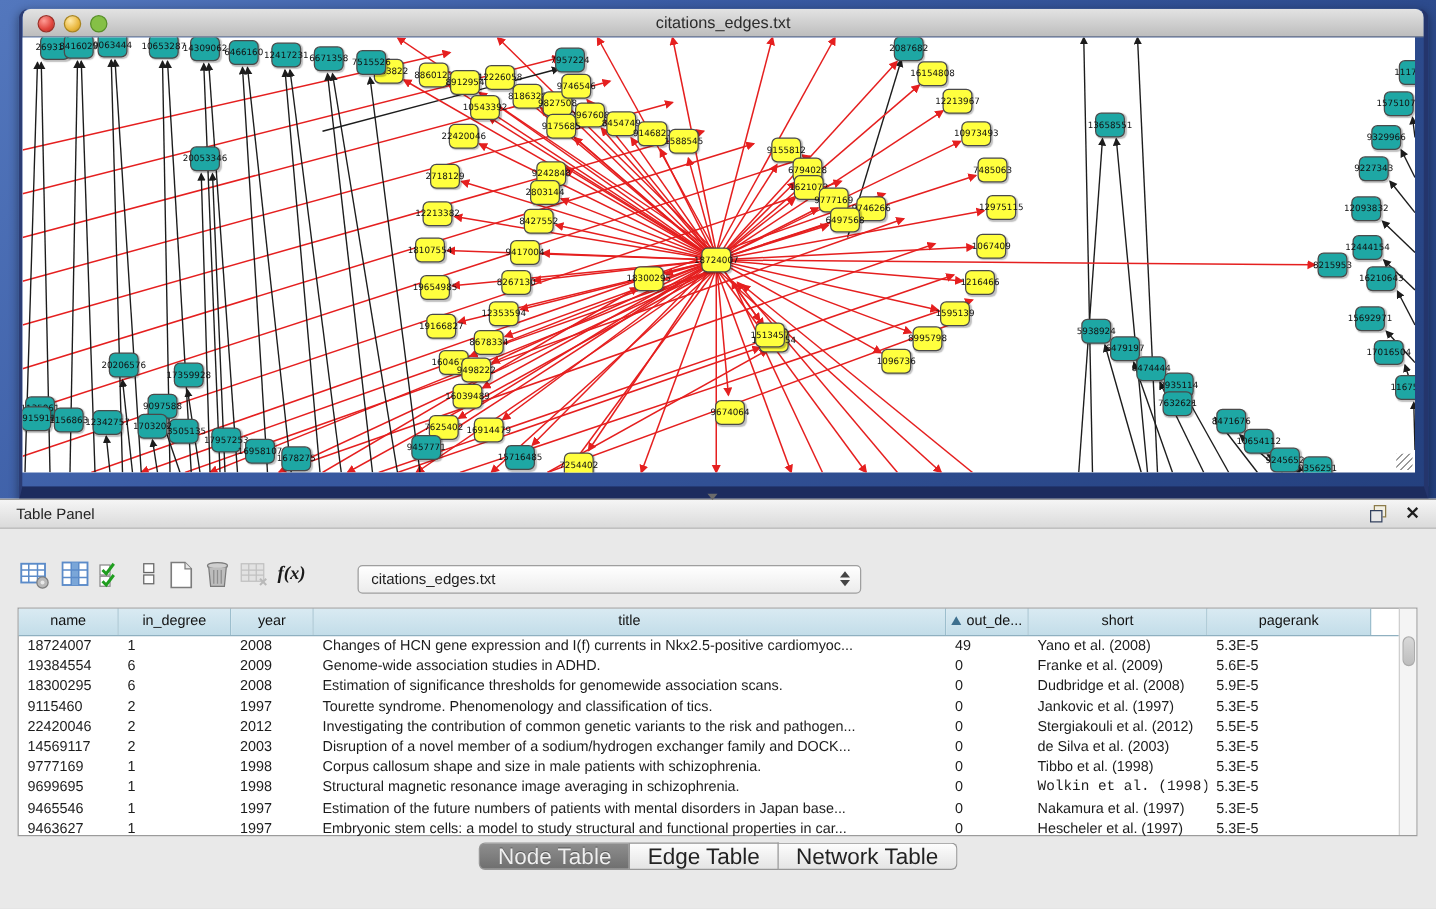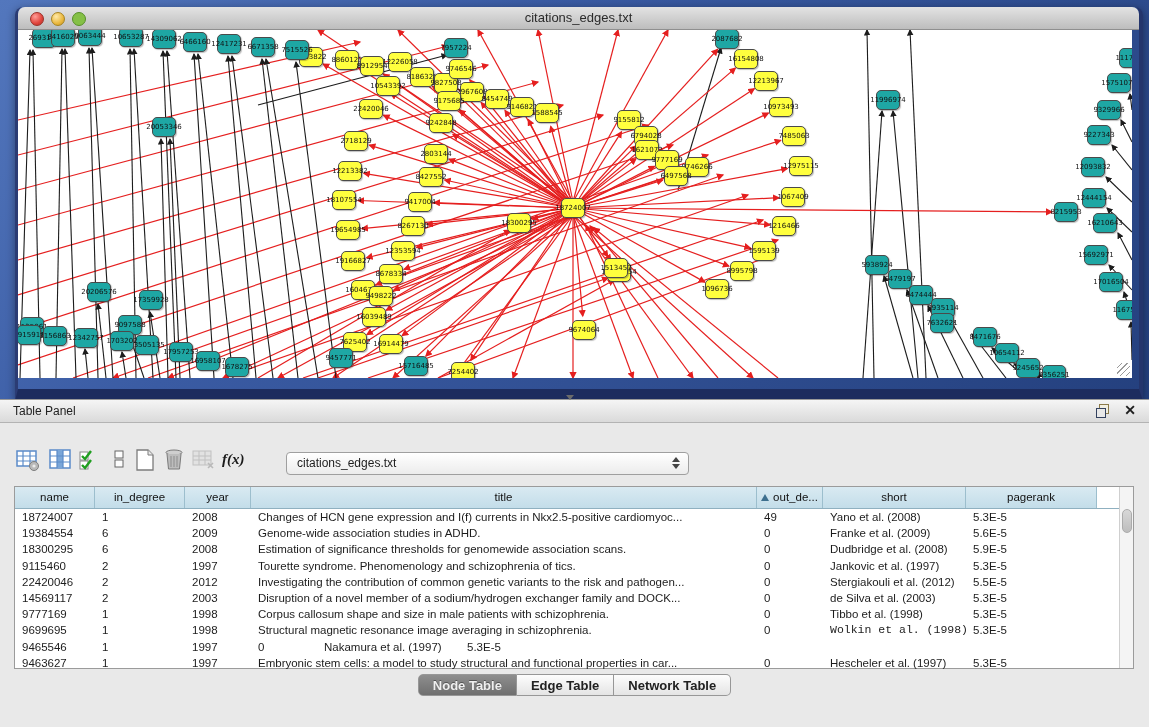--- a/index.html
+++ b/index.html
@@ -58,22 +58,22 @@
   .th{box-sizing:border-box;background:linear-gradient(#d9eaf2,#c3dde9);border-right:1px solid #9cbecd;
     font-size:11.5px;color:#111;text-align:center;line-height:20px;overflow:hidden;white-space:nowrap;position:relative;}
   .th .sort-tri{display:inline-block;width:0;height:0;border-left:4px solid transparent;border-right:4px solid transparent;border-bottom:7px solid #3d6f8e;margin-right:4px;vertical-align:middle;}
   .tr{display:flex;height:16.2px;}
   .td{box-sizing:border-box;padding-left:7px;font-size:11.5px;color:#1c1c1c;line-height:16px;overflow:hidden;white-space:nowrap;}
   #vscroll{position:absolute;right:0;top:0;width:13px;height:100%;background:#f4f4f4;border-left:1px solid #cfcfcf;}
   #vthumb{position:absolute;left:2px;top:22px;width:8px;height:22px;background:linear-gradient(#d8d8d8,#bdbdbd);border:1px solid #ababab;border-radius:5px;}
 
   
   #tabs{position:absolute;left:0;top:274px;width:100%;height:22px;display:flex;justify-content:center;}
-  .tab{height:22px;line-height:21px;box-sizing:border-box;padding:0 14px;font-size:13px;color:#222;
-    background:linear-gradient(#fdfdfd,#e4e4e4);border:1px solid #979797;border-left:none;font-weight:bold;}
+  .tab{height:22px;line-height:21px;box-sizing:border-box;padding:0 14px;font-size:18px;color:#222;
+    background:linear-gradient(#fdfdfd,#e4e4e4);border:1px solid #979797;border-left:none;}
   .tab:first-child{border-left:1px solid #979797;border-radius:5px 0 0 5px;}
   .tab:last-child{border-radius:0 5px 5px 0;}
   .tab.sel{background:linear-gradient(#8e8e8e,#6f6f6f);color:#efefef;text-shadow:0 -1px 0 #555;}
 
   
   #status-bar{position:absolute;left:0;bottom:0;width:100%;height:27px;background:linear-gradient(#efefef,#d4d4d4);border-top:1px solid #b0b0b0;}
   #mem-label{position:absolute;right:34px;top:7px;font-size:11px;color:#222;}
   #mem-dot{position:absolute;right:14px;top:6px;width:14px;height:14px;border-radius:50%;
     background:radial-gradient(circle at 35% 30%,#b4f09a,#4cc043 55%,#2e8f2a);border:1px solid #6f6f6f;}
 </style>
@@ -281,21 +281,21 @@
             </div>
             <div class="gnode ny" style="left: 517px; top: 73px;">
               <span class="lbl">1588545</span>
             </div>
             <div class="gnode ny" style="left: 341px; top: 69px;">
               <span class="lbl">22420046</span>
             </div>
             <div class="gnode ny" style="left: 326px; top: 101px;">
               <span class="lbl">2718129</span>
             </div>
-            <div class="gnode ny" style="left: 411px; top: 83px; padding-left: 16px;">
+            <div class="gnode ny" style="left: 411px; top: 99px; padding-left: 16px;">
               <span class="lbl">9242848</span>
             </div>
             <div class="gnode ny" style="left: 406px; top: 114px;">
               <span class="lbl">2803144</span>
             </div>
             <div class="gnode ny" style="left: 320px; top: 131px;">
               <span class="lbl">12213382</span>
             </div>
             <div class="gnode ny" style="left: 401px; top: 137px;">
               <span class="lbl">8427552</span>
@@ -474,21 +474,21 @@
             <div class="gnode nt" style="left: 92px; top: 301px;">
               <span class="lbl">1703202</span>
             </div>
             <div class="gnode nt" style="left: 311px; top: 318px;">
               <span class="lbl">9457771</span>
             </div>
             <div class="gnode nt" style="left: 386px; top: 326px;">
               <span class="lbl">15716485</span>
             </div>
             <div class="gnode nt" style="left: 858px; top: 60px;">
-              <span class="lbl">11996974</span>
+              <span class="lbl">13658551</span>
             </div>
             <div class="gnode nt" style="left: 1089px; top: 43px;">
               <span class="lbl">15751074</span>
             </div>
             <div class="gnode nt" style="left: 1079px; top: 70px;">
               <span class="lbl">9329966</span>
             </div>
             <div class="gnode nt" style="left: 1069px; top: 95px;">
               <span class="lbl">9227343</span>
             </div>
@@ -655,21 +655,21 @@
             <div class="td" style="width: 66px;">2008</div>
             <div class="td" style="width: 506px;">Estimation of significance thresholds for genomewide association scans.</div>
             <div class="td" style="width: 66px;">0</div>
             <div class="td" style="width: 143px;">Dudbridge et al. (2008)</div>
             <div class="td" style="width: 131px;">5.9E-5</div>
           </div>
           <div class="tr">
             <div class="td" style="width: 80px;">9115460</div>
             <div class="td" style="width: 90px;">2</div>
             <div class="td" style="width: 66px;">1997</div>
-            <div class="td" style="width: 506px;">Tourette syndrome. Phenomenology and schizophrenia of tics.</div>
+            <div class="td" style="width: 506px;">Tourette syndrome. Phenomenology and classification of tics.</div>
             <div class="td" style="width: 66px;">0</div>
             <div class="td" style="width: 143px;">Jankovic et al. (1997)</div>
             <div class="td" style="width: 131px;">5.3E-5</div>
           </div>
           <div class="tr">
             <div class="td" style="width: 80px;">22420046</div>
             <div class="td" style="width: 90px;">2</div>
             <div class="td" style="width: 66px;">2012</div>
             <div class="td" style="width: 506px;">Investigating the contribution of common genetic variants to the risk and pathogen...</div>
             <div class="td" style="width: 66px;">0</div>
@@ -700,20 +700,21 @@
             <div class="td" style="width: 66px;">1998</div>
             <div class="td" style="width: 506px;">Structural magnetic resonance image averaging in schizophrenia.</div>
             <div class="td" style="width: 66px;">0</div>
             <div class="td" style="width: 143px; font-family: Liberation Mono, monospace;">Wolkin et al. (1998)</div>
             <div class="td" style="width: 131px;">5.3E-5</div>
           </div>
           <div class="tr">
             <div class="td" style="width: 80px;">9465546</div>
             <div class="td" style="width: 90px;">1</div>
             <div class="td" style="width: 66px;">1997</div>
+            <div class="td" style="width: 506px;">Estimation of the future numbers of patients with mental disorders in Japan base...</div>
             <div class="td" style="width: 66px;">0</div>
             <div class="td" style="width: 143px;">Nakamura et al. (1997)</div>
             <div class="td" style="width: 131px;">5.3E-5</div>
           </div>
           <div class="tr">
             <div class="td" style="width: 80px;">9463627</div>
             <div class="td" style="width: 90px;">1</div>
             <div class="td" style="width: 66px;">1997</div>
             <div class="td" style="width: 506px;">Embryonic stem cells: a model to study structural and functional properties in car...</div>
             <div class="td" style="width: 66px;">0</div>

